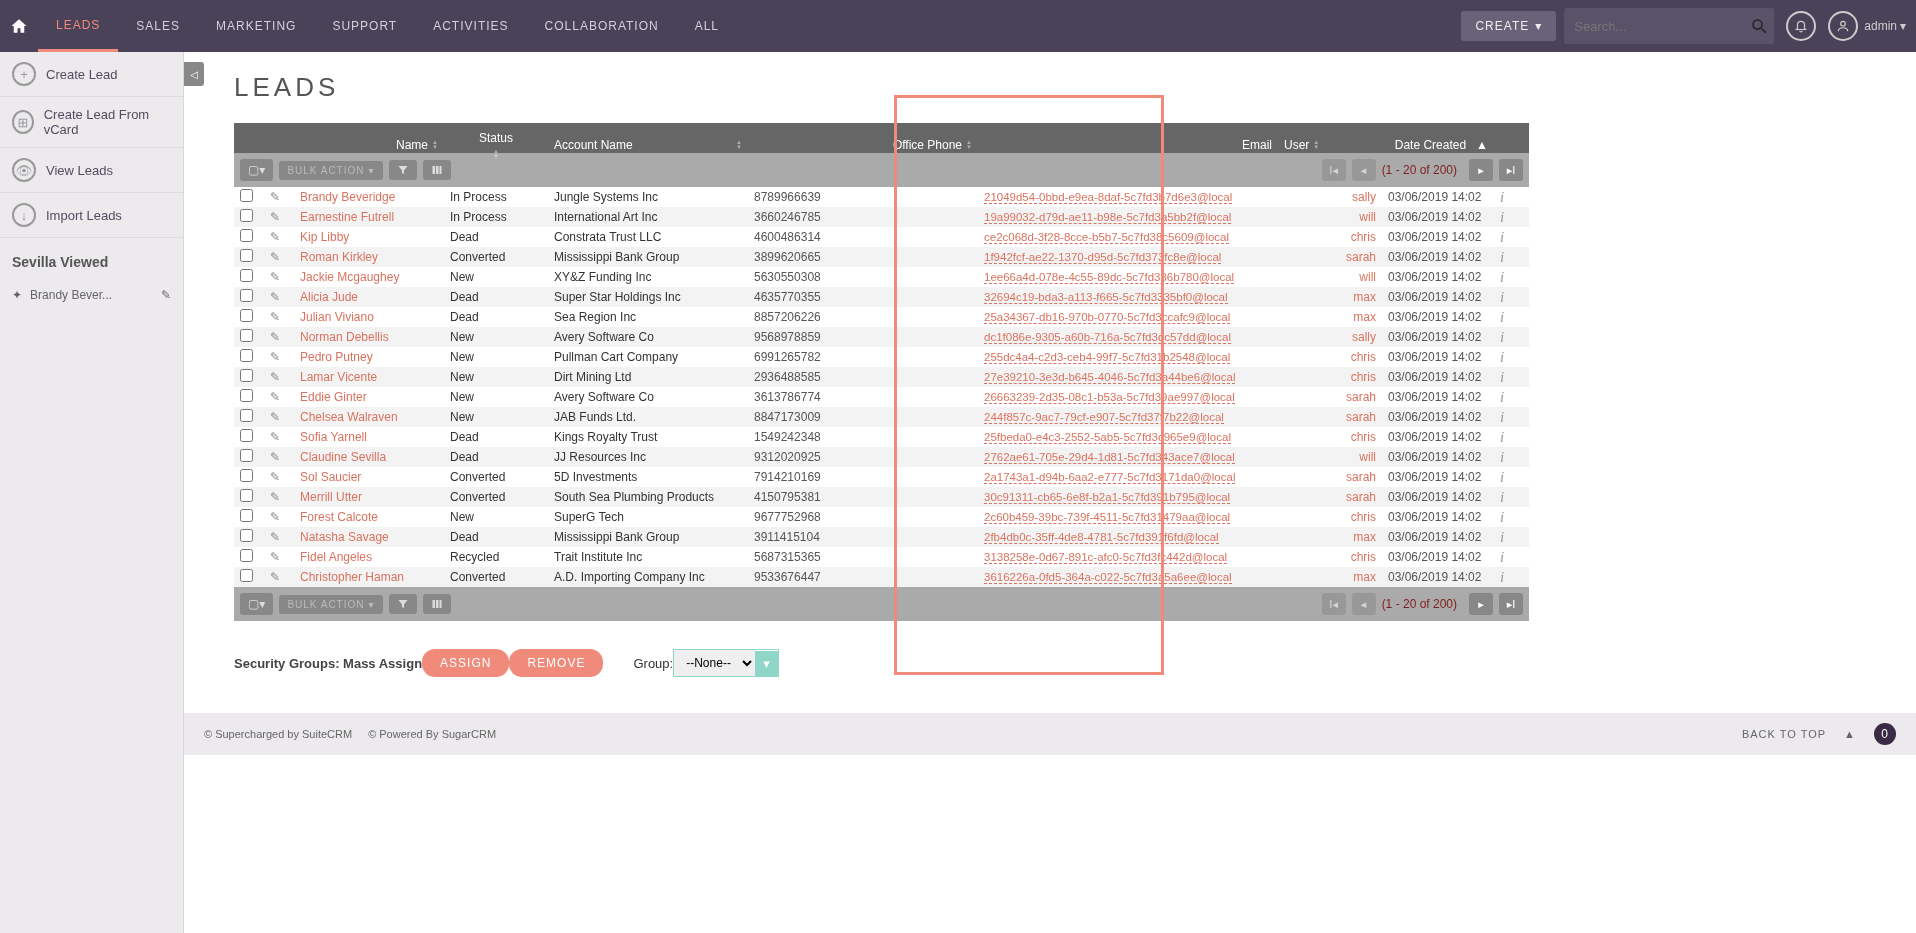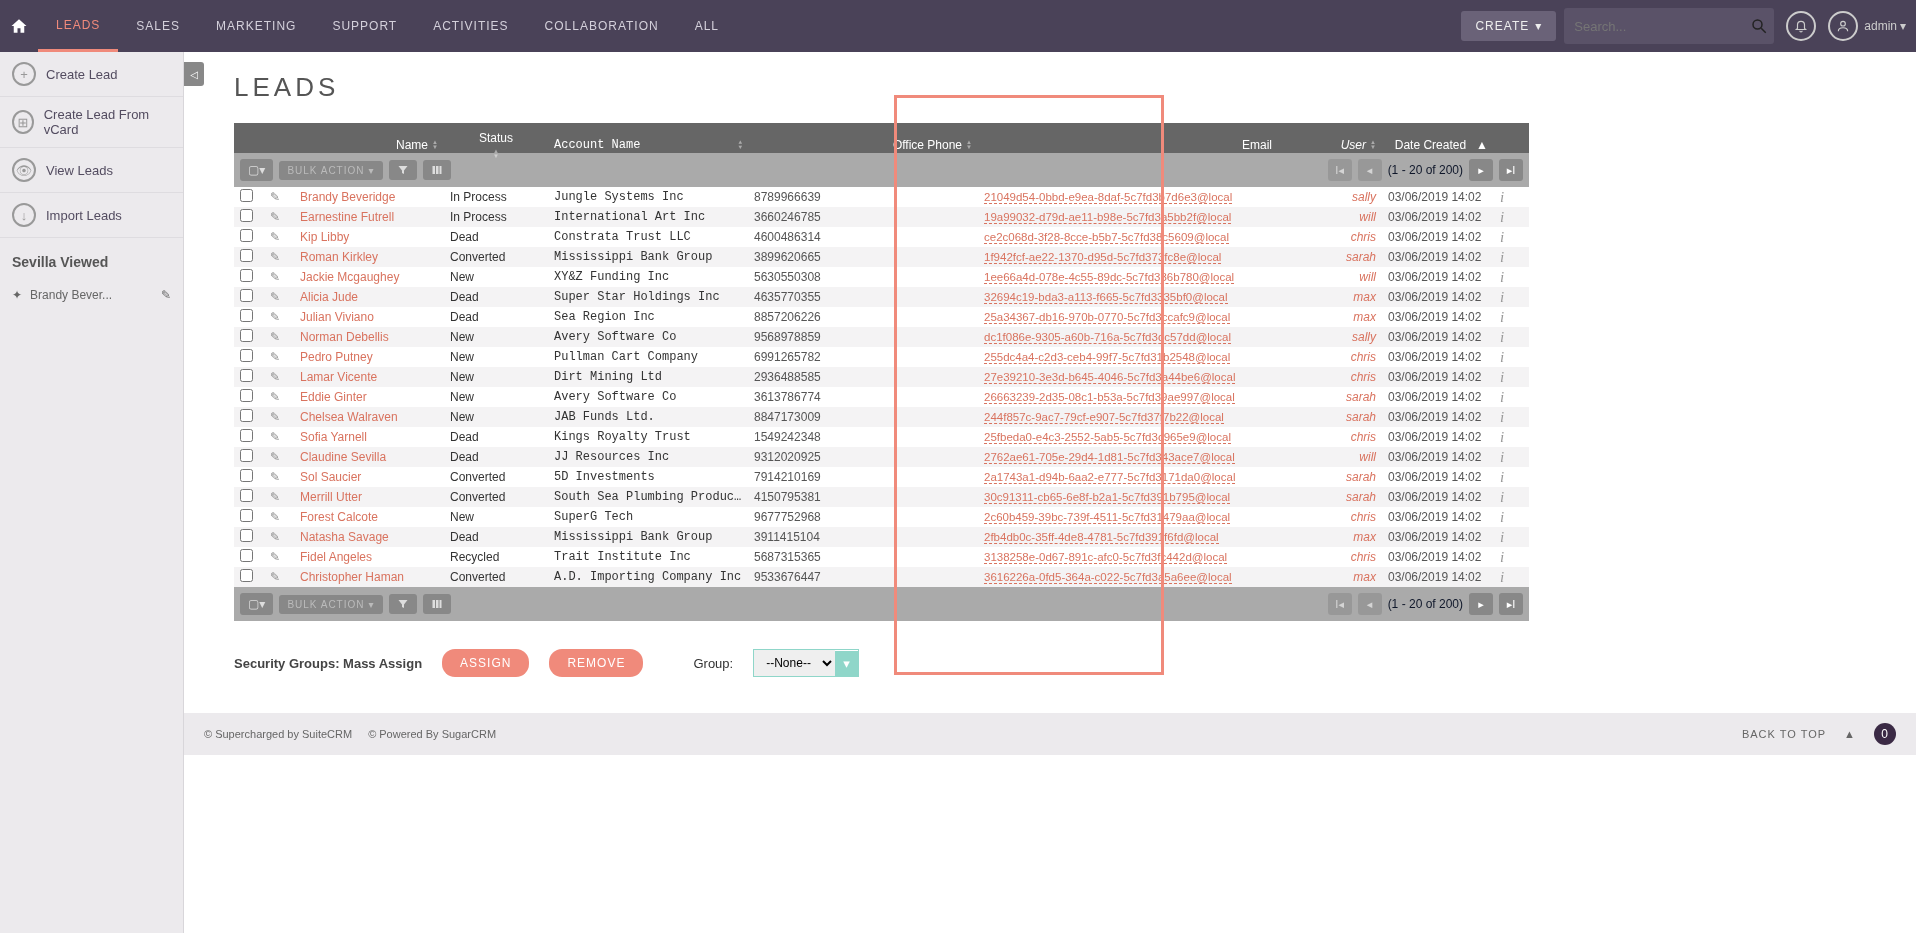--- a/index.html
+++ b/index.html
@@ -34,53 +34,53 @@
 
 
 .table-wrap { width: 1295px; }
 .table-header { background: #666; color: #fff; display: flex; height: 30px; align-items: center; font-size: 12px; }
 .th { padding: 0 6px; display: flex; align-items: center; gap: 4px; margin-top: 14px; }
 .th .sort { display:inline-flex; flex-direction:column; font-size:6px; opacity:.45; line-height:5px;}
 .col-check { width: 30px; justify-content:center;}
 .col-edit { width: 30px; justify-content:center;}
 .col-name { width: 150px; justify-content:flex-end;}
 .col-status { width: 104px; justify-content:flex-end;flex-direction:column;}
-.col-account { width: 200px; justify-content:space-between;font-family:Liberation Mono, monospace;}
+.col-account { width: 200px; justify-content:space-between;}
 .col-phone { width: 230px; justify-content:flex-end;}
 .col-email { width: 300px; justify-content:flex-end;}
-.col-user { width: 104px; justify-content:flex-end;font-style:italic;}
+.col-user { width: 104px; justify-content:flex-start;}
 .col-date { width: 112px; justify-content:flex-end;}
 .col-info { width: 35px; justify-content:center;}
 
 .toolbar-row { background: #aaa; display: flex; align-items: center; padding: 4px 6px; height: 34px; gap: 6px;}
 .toolbar-row .tbtn { background: #888; color: #ddd; padding: 4px 8px; border-radius: 3px; font-size: 12px; display:flex; align-items:center; gap:4px; cursor: pointer;}
 .toolbar-row .bulk { font-size: 10px; letter-spacing: 1px; color: #bbb; background: #888;}
 .toolbar-row .spacer { flex: 1; }
-.toolbar-row .page-info { color: #0f172a; font-size: 12px; }
+.toolbar-row .page-info { color: #7f1d1d; font-size: 12px; margin-right: 6px;}
 .toolbar-row .pg-btn { background: #888; color: #fff; width: 24px; height: 22px; display:flex; align-items:center; justify-content:center; border-radius:3px; cursor:pointer; font-size:11px;}
 .toolbar-row .pg-btn.disabled { opacity: .5; cursor: default;}
 
 .data-row { display: flex; height: 20px; align-items: center; border-bottom: 0; font-size: 12px;}
 .data-row:nth-child(odd) { background: #fff;}
 .data-row:nth-child(even) { background: #f4f3f4;}
 .td { padding: 0 6px; overflow: hidden; white-space: nowrap; text-overflow: ellipsis; }
 .td.col-name a { color: #d9735f; text-decoration: none; }
 .td.col-email a { color: #d9735f; border-bottom: 1px dashed #d9735f; text-decoration: none; font-size: 11.5px;}
 .td.col-user a { color: #d9735f; border-bottom: 1px dashed #d9735f; text-decoration: none; }
 .td.col-user { text-align: right;}
 .td.col-phone, .td.col-date { color: #555; }
 .td.col-check input { cursor: pointer;}
 .td.col-edit { color: #888; cursor:pointer;}
 .td.col-info { color: #999; cursor:pointer; font-style: italic; font-family: Georgia, serif; font-size:15px;}
 
 
 .highlight-box { position: absolute; border: 3px solid #f08a7b; pointer-events: none; }
 
 
-.bottom-actions { display: flex; align-items: center; gap: 20px; margin-top: 28px; }
+.bottom-actions { display: flex; align-items: center; gap: 0; margin-top: 28px; }
 .bottom-actions .label { font-size: 13px; color: #444; font-weight:600;}
 .btn-orange { background: #f08a7b; color: #fff; padding: 7px 18px; border-radius: 13px; font-size: 12px; letter-spacing: 1px; cursor: pointer; border:none;}
 .group-select { border: 1px solid #8fd6c9; background:#fff; display:flex; align-items:center;}
 .group-select select { border:none; padding: 5px 8px; font-size:12px; outline:none; min-width:70px;}
 .group-select .dd { background:#8fd6c9; color:#fff; padding:5px 8px;}
 
 
 .footer { background: #eceaed; padding: 10px 20px; font-size: 11px; color: #666; display:flex; align-items:center; margin-top: 36px; margin-left:-50px; margin-right:-34px;}
 .footer .spacer { flex:1;}
 .footer .back-top { font-size:11px; letter-spacing:1px; color:#666; display:flex; align-items:center; gap:18px; cursor:pointer;}

